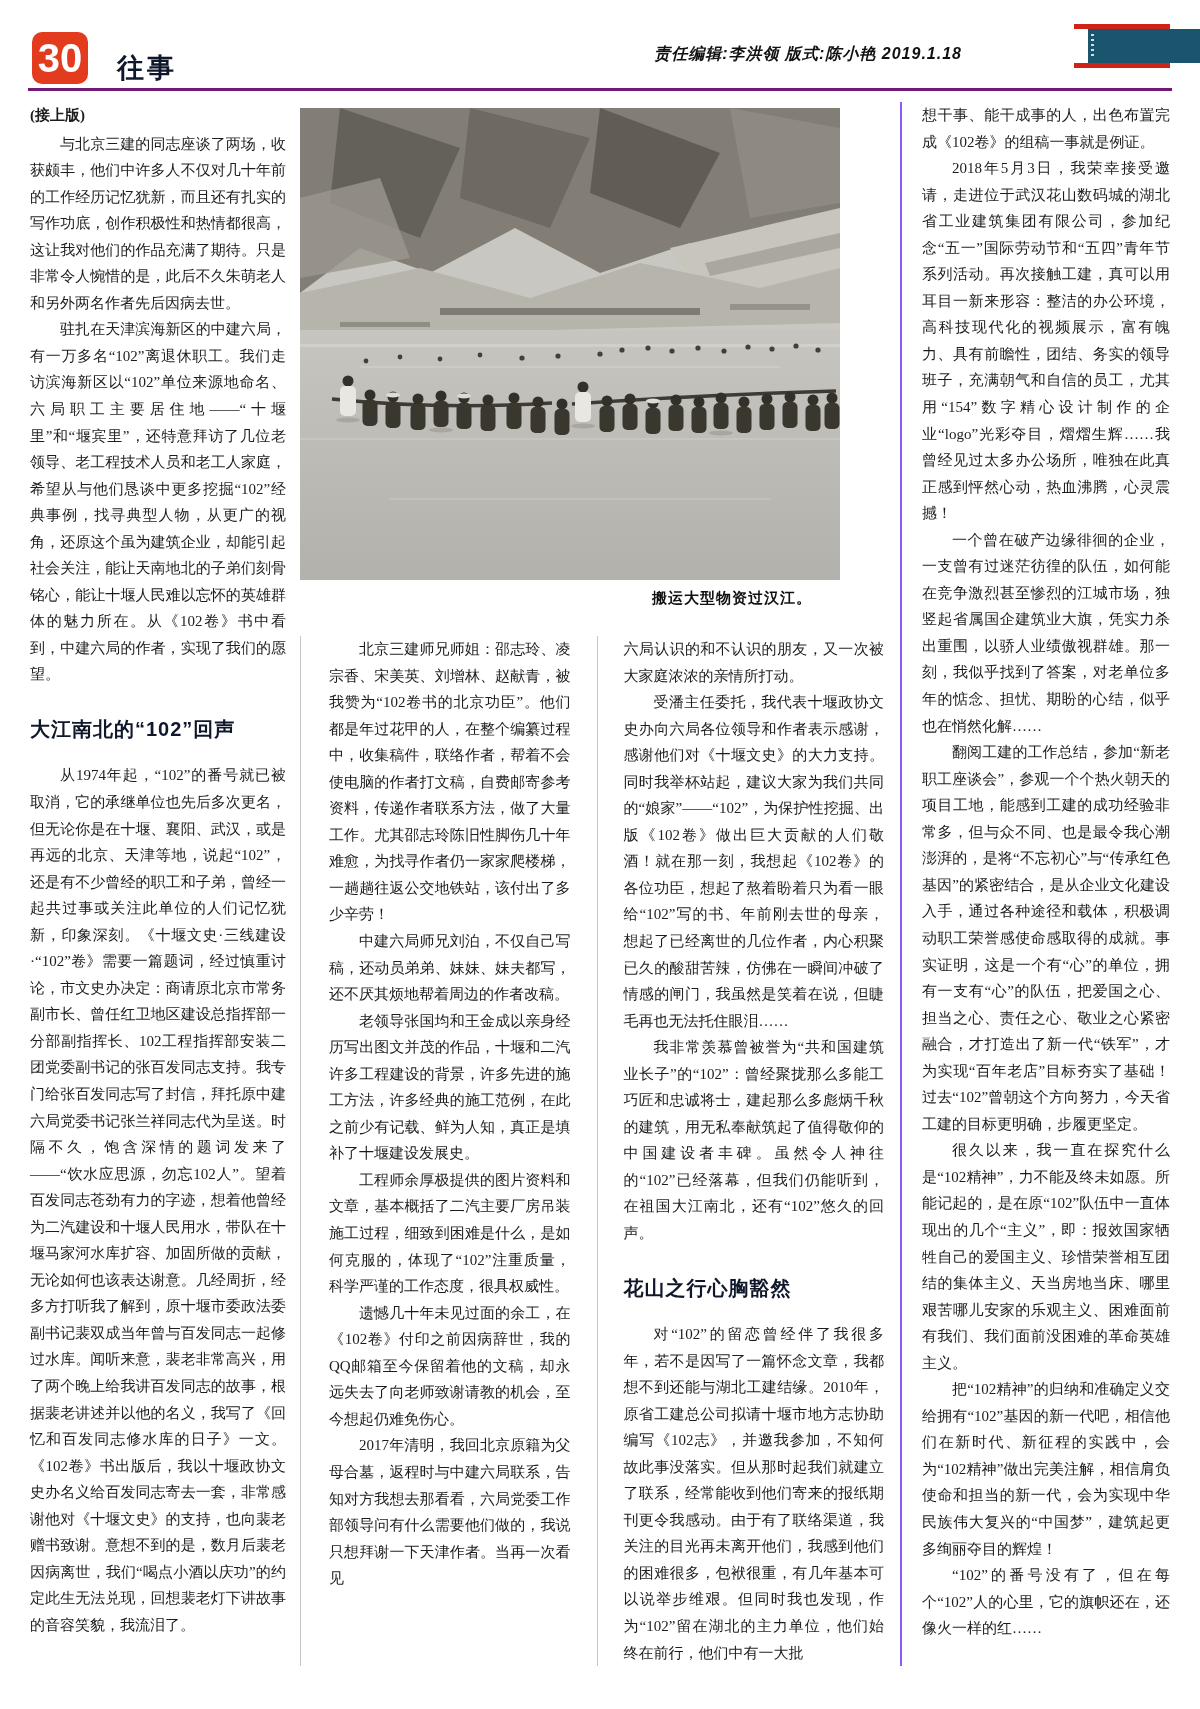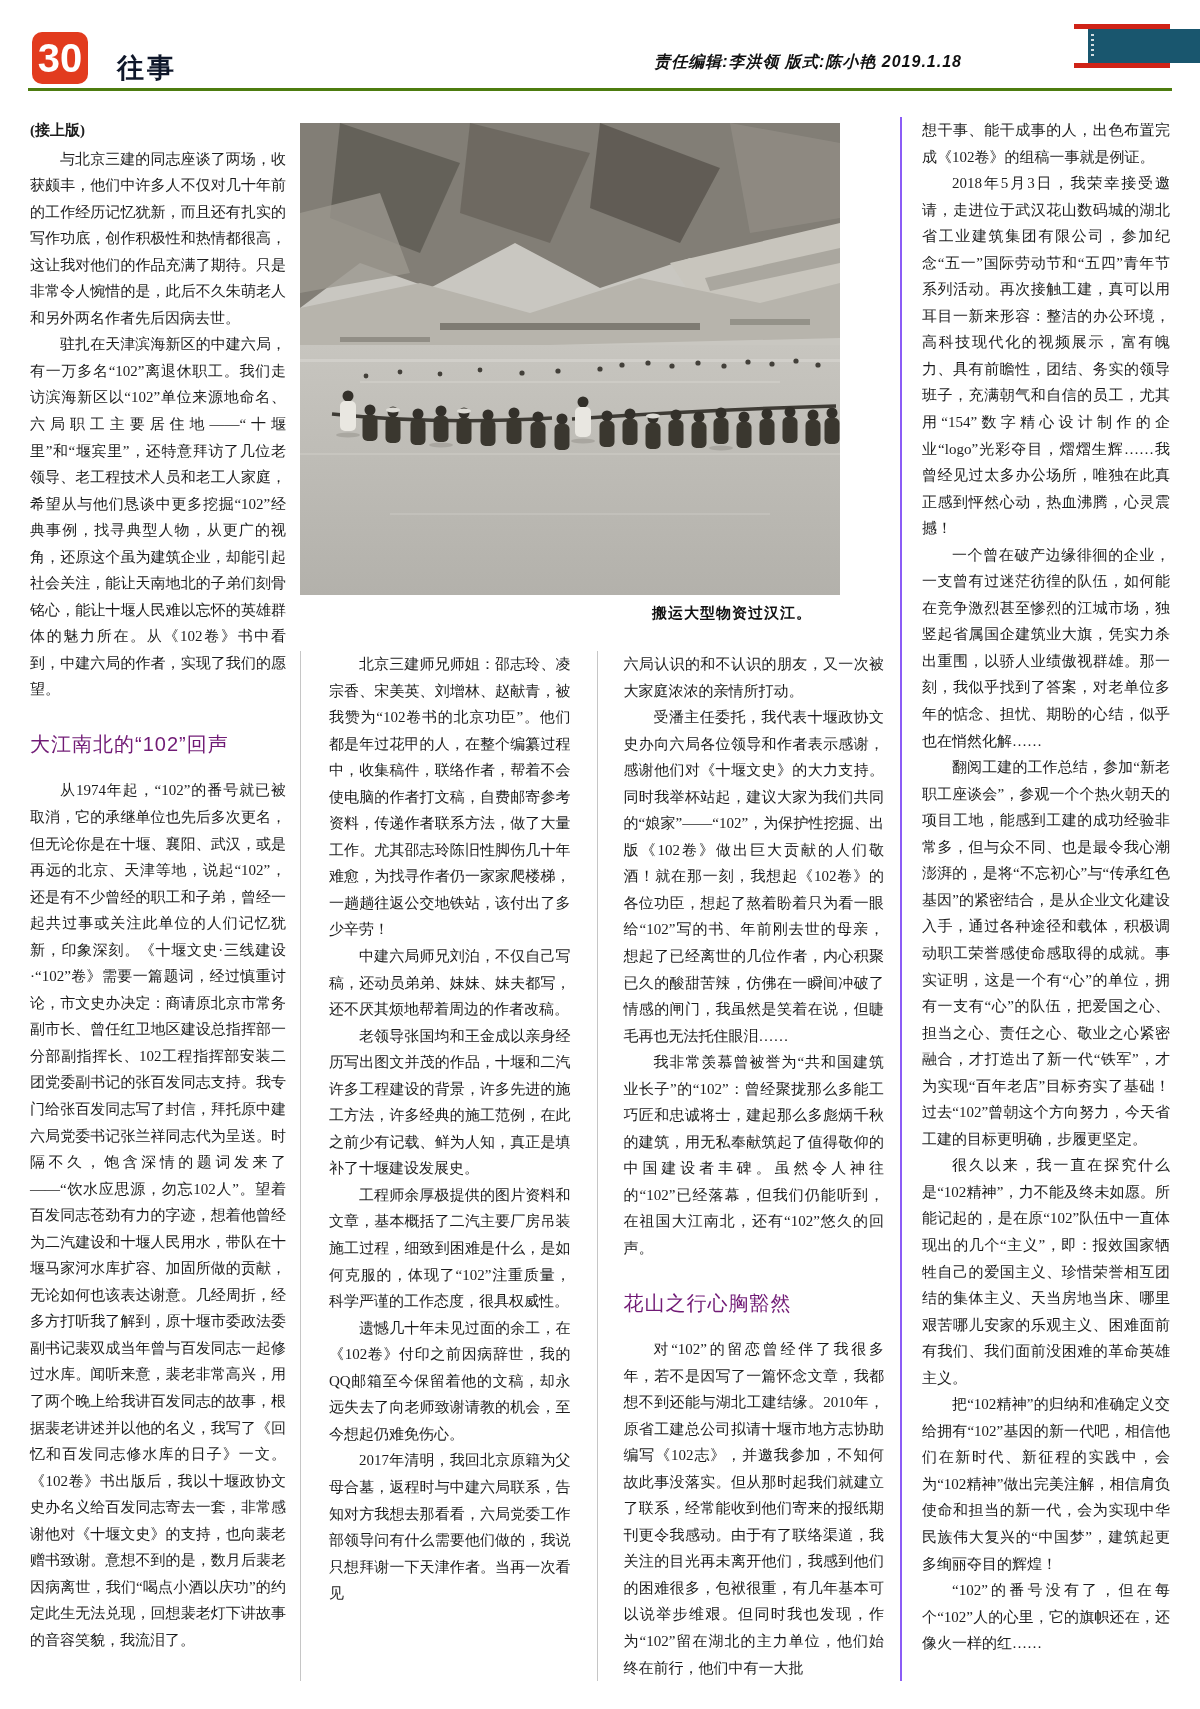--- a/index.html
+++ b/index.html
@@ -2,61 +2,61 @@
 <html><head>
 <meta charset="utf-8">
 <style>
   html,body{margin:0;padding:0;background:#ffffff;}
   .page{
     width:1200px;height:1709px;background:#fff;margin:0 auto;
     box-sizing:border-box;position:relative;overflow:hidden;
     font-family:"Liberation Serif", serif;color:#1c1c1c;
   }
   
-  .header{position:relative;height:88px;margin:0 28px;border-bottom:3px solid #4d7c0f;}
+  .header{position:relative;height:88px;margin:0 28px;border-bottom:3px solid #701a75;}
   .badge{
     position:absolute;left:4px;top:32px;width:56px;height:52px;
     background:#e23b1e;border-radius:10px;color:#fff;
     font-family:"Liberation Sans",sans-serif;font-weight:bold;font-size:40px;
     display:flex;align-items:center;justify-content:center;
   }
   .section-title{
     position:absolute;left:89px;top:50px;
     font-family:"Liberation Sans",sans-serif;font-weight:bold;font-size:27px;
     letter-spacing:3px;color:#0f172a;
   }
   .editors{
-    position:absolute;right:210px;top:52px;
+    position:absolute;right:210px;top:44px;
     font-family:"Liberation Sans",sans-serif;font-style:italic;font-weight:bold;
     font-size:16px;color:#111;letter-spacing:1px;
   }
   .logo{position:absolute;right:2px;top:24px;width:96px;}
   .logo .bar{height:5px;background:#cf2317;}
   .logo .mid{
     height:34px;background:#19566e;color:#fff;display:flex;align-items:center;
     justify-content:center;font-weight:bold;font-size:21px;letter-spacing:1px;
     position:relative;font-family:"Liberation Serif",serif;
   }
   .logo .vmarks{position:absolute;left:3px;top:5px;width:3px;height:24px;
     background:repeating-linear-gradient(#fff 0 2px, transparent 2px 5px);opacity:.8;}
   
-  .content{display:flex;padding:26px 30px 0 30px;box-sizing:border-box;justify-content:flex-end;}
+  .content{display:flex;padding:11px 30px 0 30px;box-sizing:border-box;justify-content:flex-end;}
   .colbase{font-size:15px;line-height:1.77;text-align:justify;}
   .col1{width:256px;flex:none;}
   .mid{width:592px;flex:none;margin-left:14px;}
   .col4{flex:1;margin-left:8px;border-left:2px solid #8b5cf6;padding-left:20px;min-width:0;}
   .mid-cols{display:flex;margin-top:28px;border-left:1px solid #c6c6c6;}
   .col2{width:50%;box-sizing:border-box;padding:0 26px 0 28px;}
   .col3{width:50%;box-sizing:border-box;padding:0 8px 0 26px;border-left:1px solid #c6c6c6;}
   .p{margin:0;text-indent:2em;}
   .cont{margin:0;text-indent:0;}
   .note{margin:0 0 2px 0;text-indent:0;font-weight:bold;}
   .h2{
-    font-family:"Liberation Sans",sans-serif;font-weight:normal;font-size:20px;
-    margin:24px 0 15px 0;text-indent:0;color:#701a75;letter-spacing:1px;text-align:left;
+    font-family:"Liberation Sans",sans-serif;font-weight:bold;font-size:20px;
+    margin:24px 0 15px 0;text-indent:0;color:#0f172a;letter-spacing:1px;text-align:left;
   }
   
   figure{margin:6px 0 0 0;width:540px;}
   figure svg{display:block;}
   figcaption{
     text-align:right;font-family:"Liberation Sans",sans-serif;font-weight:bold;
     font-size:15px;color:#111;margin-top:9px;padding-right:28px;letter-spacing:1px;
   }
 </style>
 </head>

